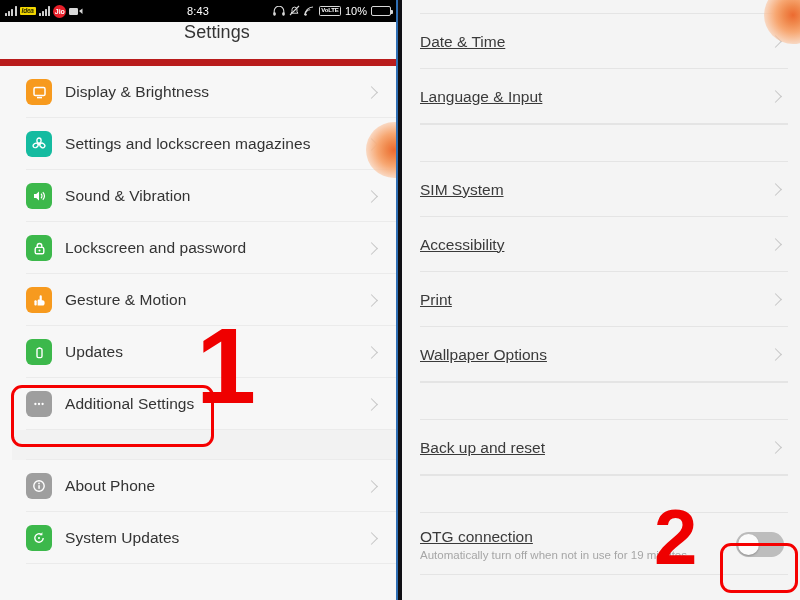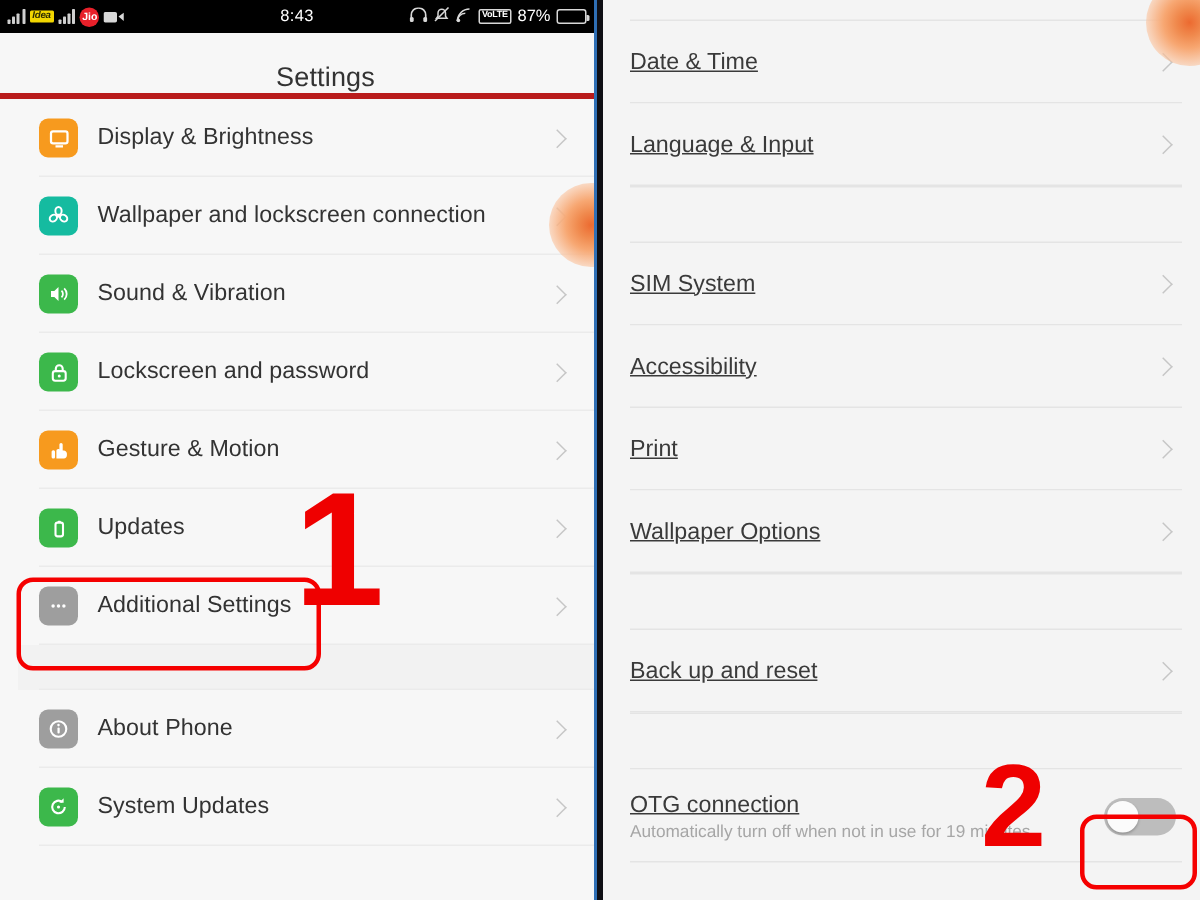--- a/index.html
+++ b/index.html
@@ -85,22 +85,22 @@
   .batt-shell::after {
     content: ""; position: absolute; right: -3px; top: 3px;
     width: 1.8px; height: 4px; background: #d8d8d8; border-radius: 0 1px 1px 0;
   }
   .batt-fill { height: 100%; background: #ffffff; border-radius: .5px; }
 
   
   .titlebar {
     height: 44px;
     background: #f7f7f7;
-    display: flex; align-items: flex-end; justify-content: center;
-    border-bottom: 4px solid #b91c1c;
+    display: flex; align-items: flex-start; justify-content: center;
+    border-bottom: 7px solid #b91c1c;
     padding-left: 38px;
   }
   .titlebar .t {
     font-size: 18px; color: #333333; letter-spacing: .1px;
   }
 
   
   .rows { position: relative; margin-left: 12px; }
   .row {
     position: relative;
@@ -279,21 +279,21 @@
             </svg>
         </span>
         <span>
           <svg width="11" height="10" viewBox="0 0 11 10">
               <path d="M1 9 a8 8 0 0 1 8 -8" stroke="#d8d8d8" stroke-width="1.1" fill="none"></path>
               <path d="M1 9 a5.2 5.2 0 0 1 5.2 -5.2" stroke="#d8d8d8" stroke-width="1.1" fill="none"></path>
               <circle cx="1.6" cy="8.6" r="1.2" fill="#d8d8d8"></circle>
             </svg>
         </span>
         <span class="volte-badge">VoLTE</span>
-        <span class="batt-pct">87%</span>
+        <span class="batt-pct">10%</span>
         <span class="batt-shell"><span class="batt-fill"></span></span>
       </div>
     </div>
 
     <div class="titlebar">
       <span class="t">Settings</span>
     </div>
 
     <div class="rows">
 
@@ -312,21 +312,21 @@
         <span class="row-icon" style="background:#15bba0">
           <svg width="16" height="16" viewBox="0 0 16 16">
               <g fill="none" stroke="#fff" stroke-width="1.3">
                 <ellipse cx="8" cy="4.6" rx="2.1" ry="2.6"></ellipse>
                 <ellipse cx="11.4" cy="9.4" rx="2.6" ry="2.1" transform="rotate(35 11.4 9.4)"></ellipse>
                 <ellipse cx="4.6" cy="9.4" rx="2.6" ry="2.1" transform="rotate(-35 4.6 9.4)"></ellipse>
               </g>
               <circle cx="8" cy="8" r="1.2" fill="#fff"></circle>
             </svg>
         </span>
-        <span class="row-label">Wallpaper and lockscreen connection</span>
+        <span class="row-label">Settings and lockscreen magazines</span>
         <span class="chev"></span>
       </div>
 
       <div class="row">
         <span class="row-icon" style="background:#3cb84b">
           <svg width="16" height="16" viewBox="0 0 16 16">
               <path d="M3 6 h2.2 L8 3.4 v9.2 L5.2 10 H3 Z" fill="#fff"></path>
               <path d="M10 5.8 a3 3 0 0 1 0 4.4" stroke="#fff" stroke-width="1.2" fill="none"></path>
               <path d="M11.8 4.2 a5.2 5.2 0 0 1 0 7.6" stroke="#fff" stroke-width="1.2" fill="none"></path>
             </svg>

